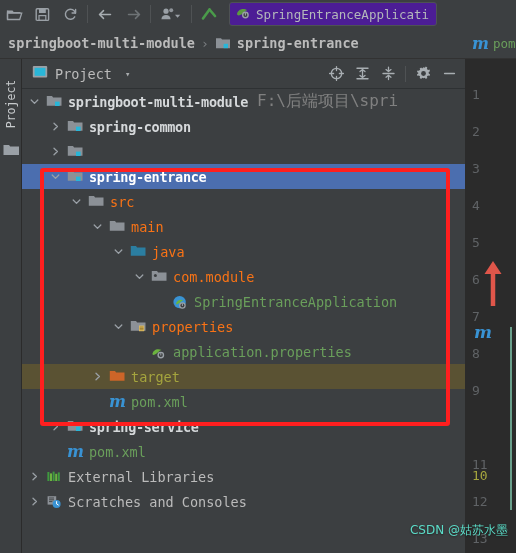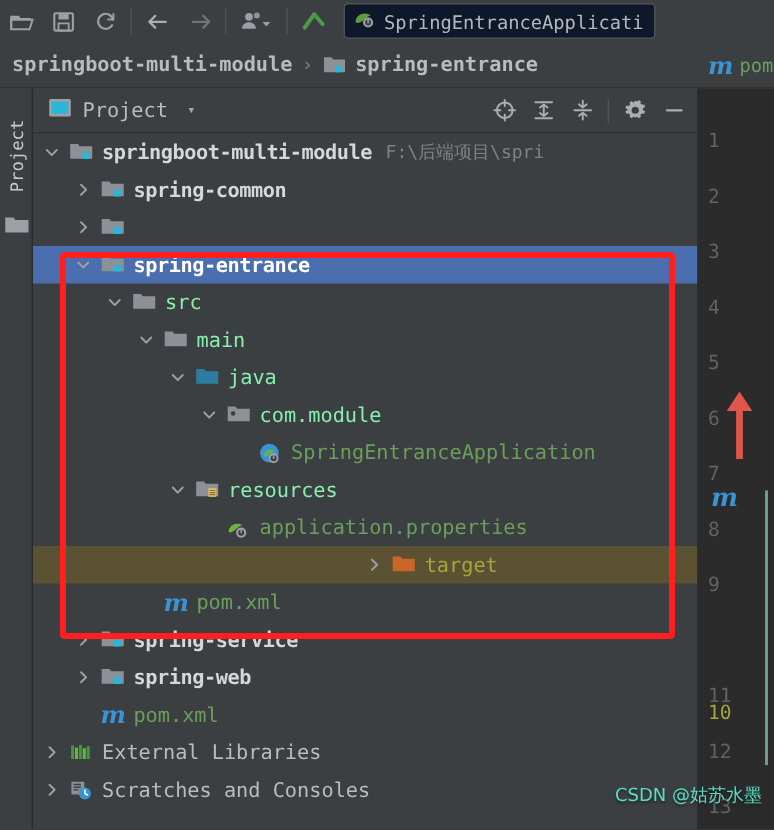--- a/index.html
+++ b/index.html
@@ -20,21 +20,21 @@
   .tb-btn {
     width: 28px; height: 26px;
     display: flex; align-items: center; justify-content: center;
   }
   .tb-sep {
     width: 1px; height: 18px; background: #4f5254; margin: 0 3px;
   }
   .run-tab {
     height: 24px; margin-left: 6px;
     border: 1px solid #4e5254; border-radius: 3px;
-    background: #0f172a;
+    background: #4c1d95;
     display: flex; align-items: center; gap: 5px;
     padding: 0 7px 0 5px;
     color: #b4b8bb; font-size: 12.5px;
     font-family: "DejaVu Sans Mono", monospace;
     white-space: nowrap; overflow: hidden;
     max-width: 228px;
   }
 
   
   .breadcrumb {
@@ -104,27 +104,27 @@
   .row.hl  { background: #5a5233; }
   .twisty {
     width: 13px; height: 13px;
     display: inline-flex; align-items: center; justify-content: center;
     flex: 0 0 auto;
   }
   .twisty.blank { visibility: hidden; }
   .ic { flex: 0 0 auto; display: inline-flex; align-items: center; margin-right: 5px; }
   .lbl { flex: 0 0 auto; }
   .lbl.module { color: #d5d8da; font-weight: bold; letter-spacing: -0.3px; }
-  .lbl.dir    { color: #86efac; }
+  .lbl.dir    { color: #f97316; }
   .lbl.green  { color: #6a9f5b; }
   .lbl.olive  { color: #a5a53e; }
   .lbl.plain  { color: #bbbbbb; }
   .lbl.selmod { color: #ffffff; font-weight: bold; letter-spacing: -0.3px; }
   .path {
-    color: #808080; font-size: 12px; margin-left: 9px;
+    color: #808080; font-size: 16px; margin-left: 9px;
     font-family: "DejaVu Sans Mono", monospace;
     overflow: hidden;
   }
 
   
   .editor {
     position: absolute; left: 465px; top: 59px; width: 51px; height: 494px;
     background: #2b2b2b;
     border-left: 1px solid #2b2b2b;
   }
@@ -448,36 +448,36 @@
             </svg>
           </span>
           <span style="width: 5px; flex: 0 0 auto;"></span>
           <span class="ic">
             <svg width="17" height="15" viewBox="0 0 17 15">
               <path d="M0.8 2h5.2l1.1 1.5H15.5v8.3H0.8z" fill="#8c9197"></path>
               <rect x="9" y="6.6" width="5.2" height="5.6" fill="#e8c56a"></rect>
               <path d="M9.6 8h4M9.6 9.4h4M9.6 10.8h4" stroke="#8a6d20" stroke-width=".8"></path>
             </svg>
           </span>
-          <span class="lbl dir">resources</span>
+          <span class="lbl dir">properties</span>
         </div>
         <div class="row" style="padding-left: 111px;">
           <span class="twisty blank"></span>
           <span style="width: 5px; flex: 0 0 auto;"></span>
           <span class="ic">
             <svg width="17" height="16" viewBox="0 0 17 15">
               <path d="M1.4 9.6c.4-2.8 2.8-4.9 5.8-4.9 1.3 0 2.4.3 3.3.9-1 .2-2 .8-2.8 1.6-1.6 1.4-3.2 3-5.2 3.3-.5 0-.9-.3-1.1-.9z" fill="#6cb33f"></path>
               <circle cx="9.8" cy="10.6" r="3.4" fill="#9aa0a6"></circle>
               <circle cx="9.8" cy="10.6" r="2" fill="#3c3f41"></circle>
               <path d="M9.8 8.7v1.9" stroke="#9aa0a6" stroke-width="1" stroke-linecap="round"></path>
             </svg>
           </span>
           <span class="lbl green">application.properties</span>
         </div>
-        <div class="row hl" style="padding-left: 88px; justify-content: center;">
+        <div class="row hl" style="padding-left: 69px;">
           <span class="twisty">
             <svg width="11" height="11" viewBox="0 0 11 11">
               <path d="M4 2.2 7.4 5.5 4 8.8" fill="none" stroke="#9aa0a6" stroke-width="1.3" stroke-linecap="round" stroke-linejoin="round"></path>
             </svg>
           </span>
           <span style="width: 5px; flex: 0 0 auto;"></span>
           <span class="ic">
             <svg width="17" height="15" viewBox="0 0 17 15">
               <path d="M0.8 2h5.2l1.1 1.5H15.5v8.3H0.8z" fill="#cc6528"></path>
             </svg>
@@ -499,35 +499,20 @@
             </svg>
           </span>
           <span style="width: 5px; flex: 0 0 auto;"></span>
           <span class="ic">
             <svg width="17" height="15" viewBox="0 0 17 15">
               <path d="M0.8 2h5.2l1.1 1.5H15.5v8.3H0.8z" fill="#8c9197"></path>
               <rect x="9" y="7.6" width="4.6" height="4.4" fill="#29b6d8"></rect>
             </svg>
           </span>
           <span class="lbl module">spring-service</span>
-        </div>
-        <div class="row" style="padding-left: 27px;">
-          <span class="twisty">
-            <svg width="11" height="11" viewBox="0 0 11 11">
-              <path d="M4 2.2 7.4 5.5 4 8.8" fill="none" stroke="#9aa0a6" stroke-width="1.3" stroke-linecap="round" stroke-linejoin="round"></path>
-            </svg>
-          </span>
-          <span style="width: 5px; flex: 0 0 auto;"></span>
-          <span class="ic">
-            <svg width="17" height="15" viewBox="0 0 17 15">
-              <path d="M0.8 2h5.2l1.1 1.5H15.5v8.3H0.8z" fill="#8c9197"></path>
-              <rect x="9" y="7.6" width="4.6" height="4.4" fill="#29b6d8"></rect>
-            </svg>
-          </span>
-          <span class="lbl module">spring-web</span>
         </div>
         <div class="row" style="padding-left: 27px;">
           <span class="twisty blank"></span>
           <span style="width: 5px; flex: 0 0 auto;"></span>
           <span class="ic">
             <span style="color:#3993d4;font-size:16px;font-weight:bold;font-style:italic;font-family:'DejaVu Serif',serif;line-height:1;">m</span>
           </span>
           <span class="lbl green">pom.xml</span>
         </div>
         <div class="row" style="padding-left: 6px;">

